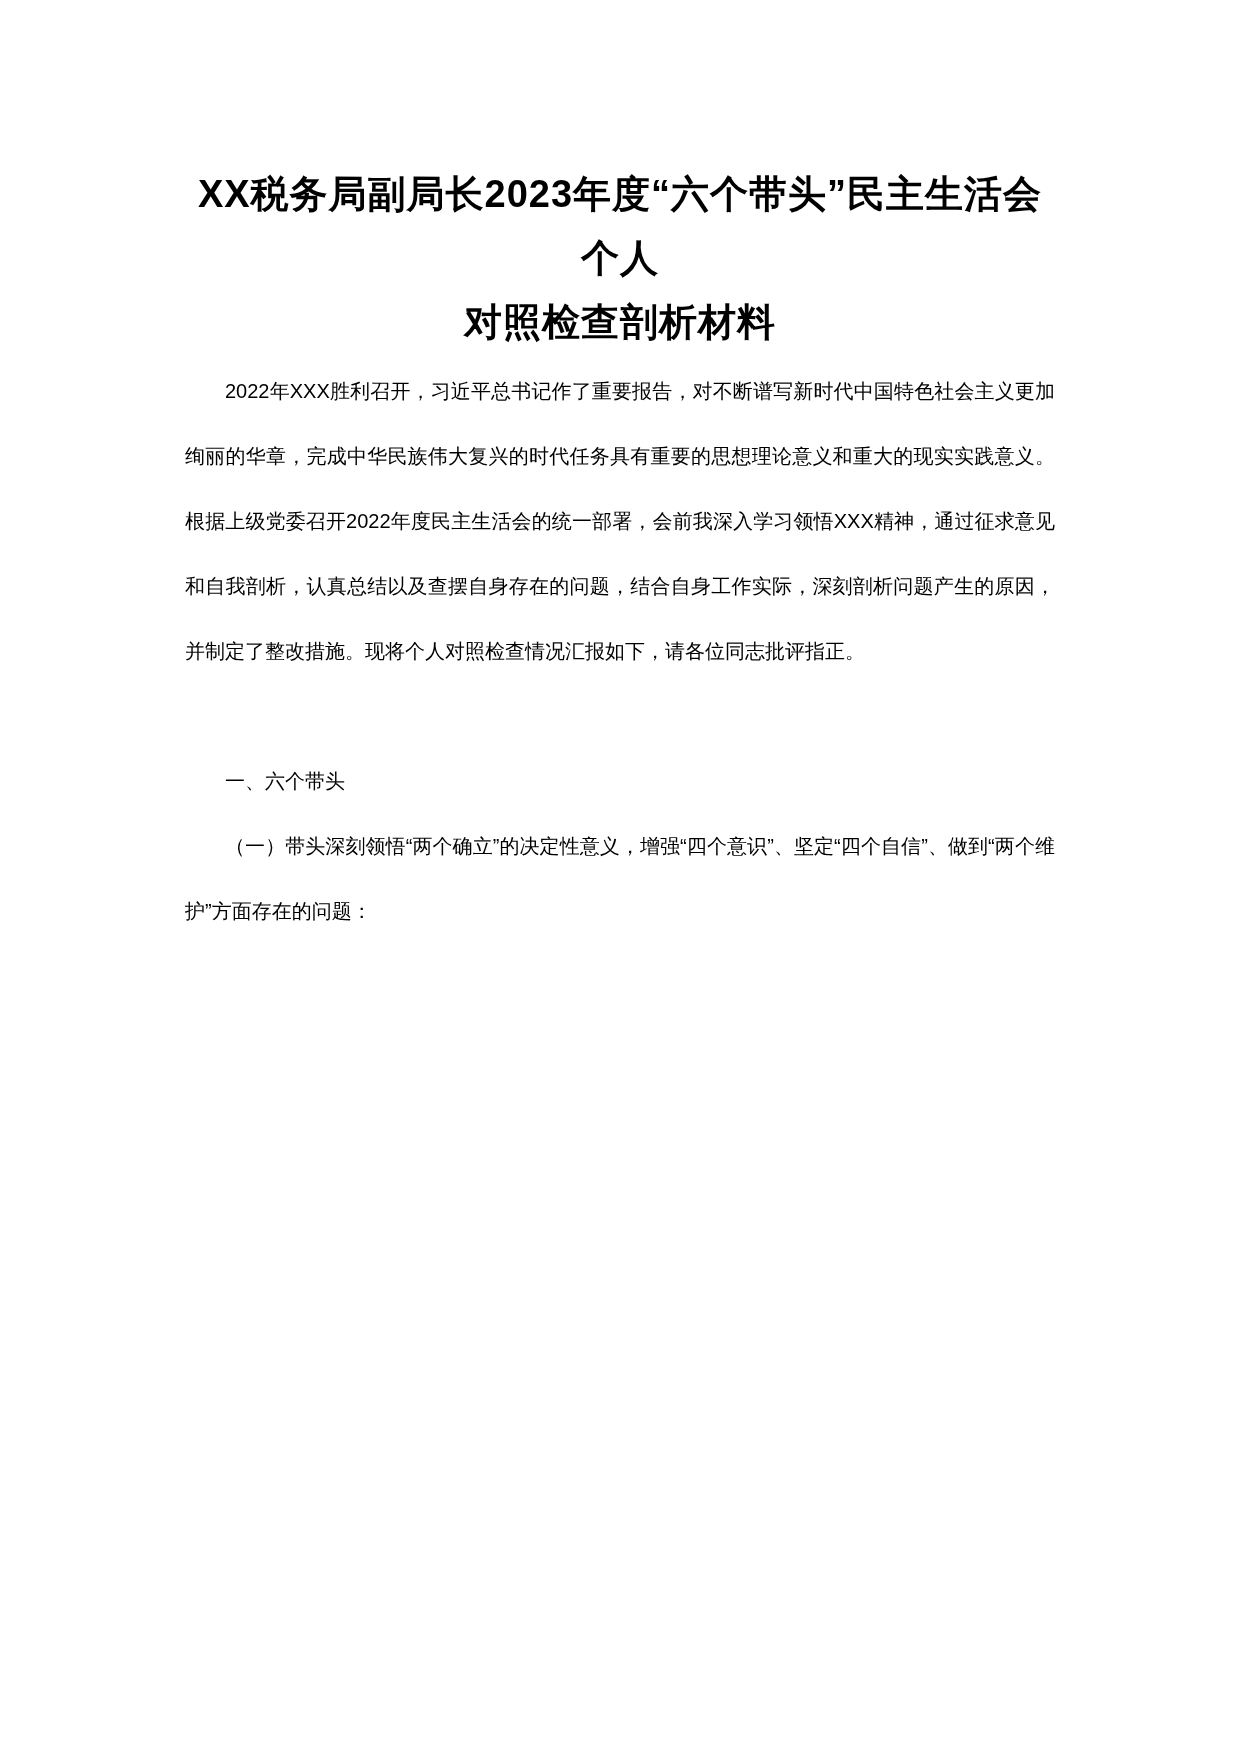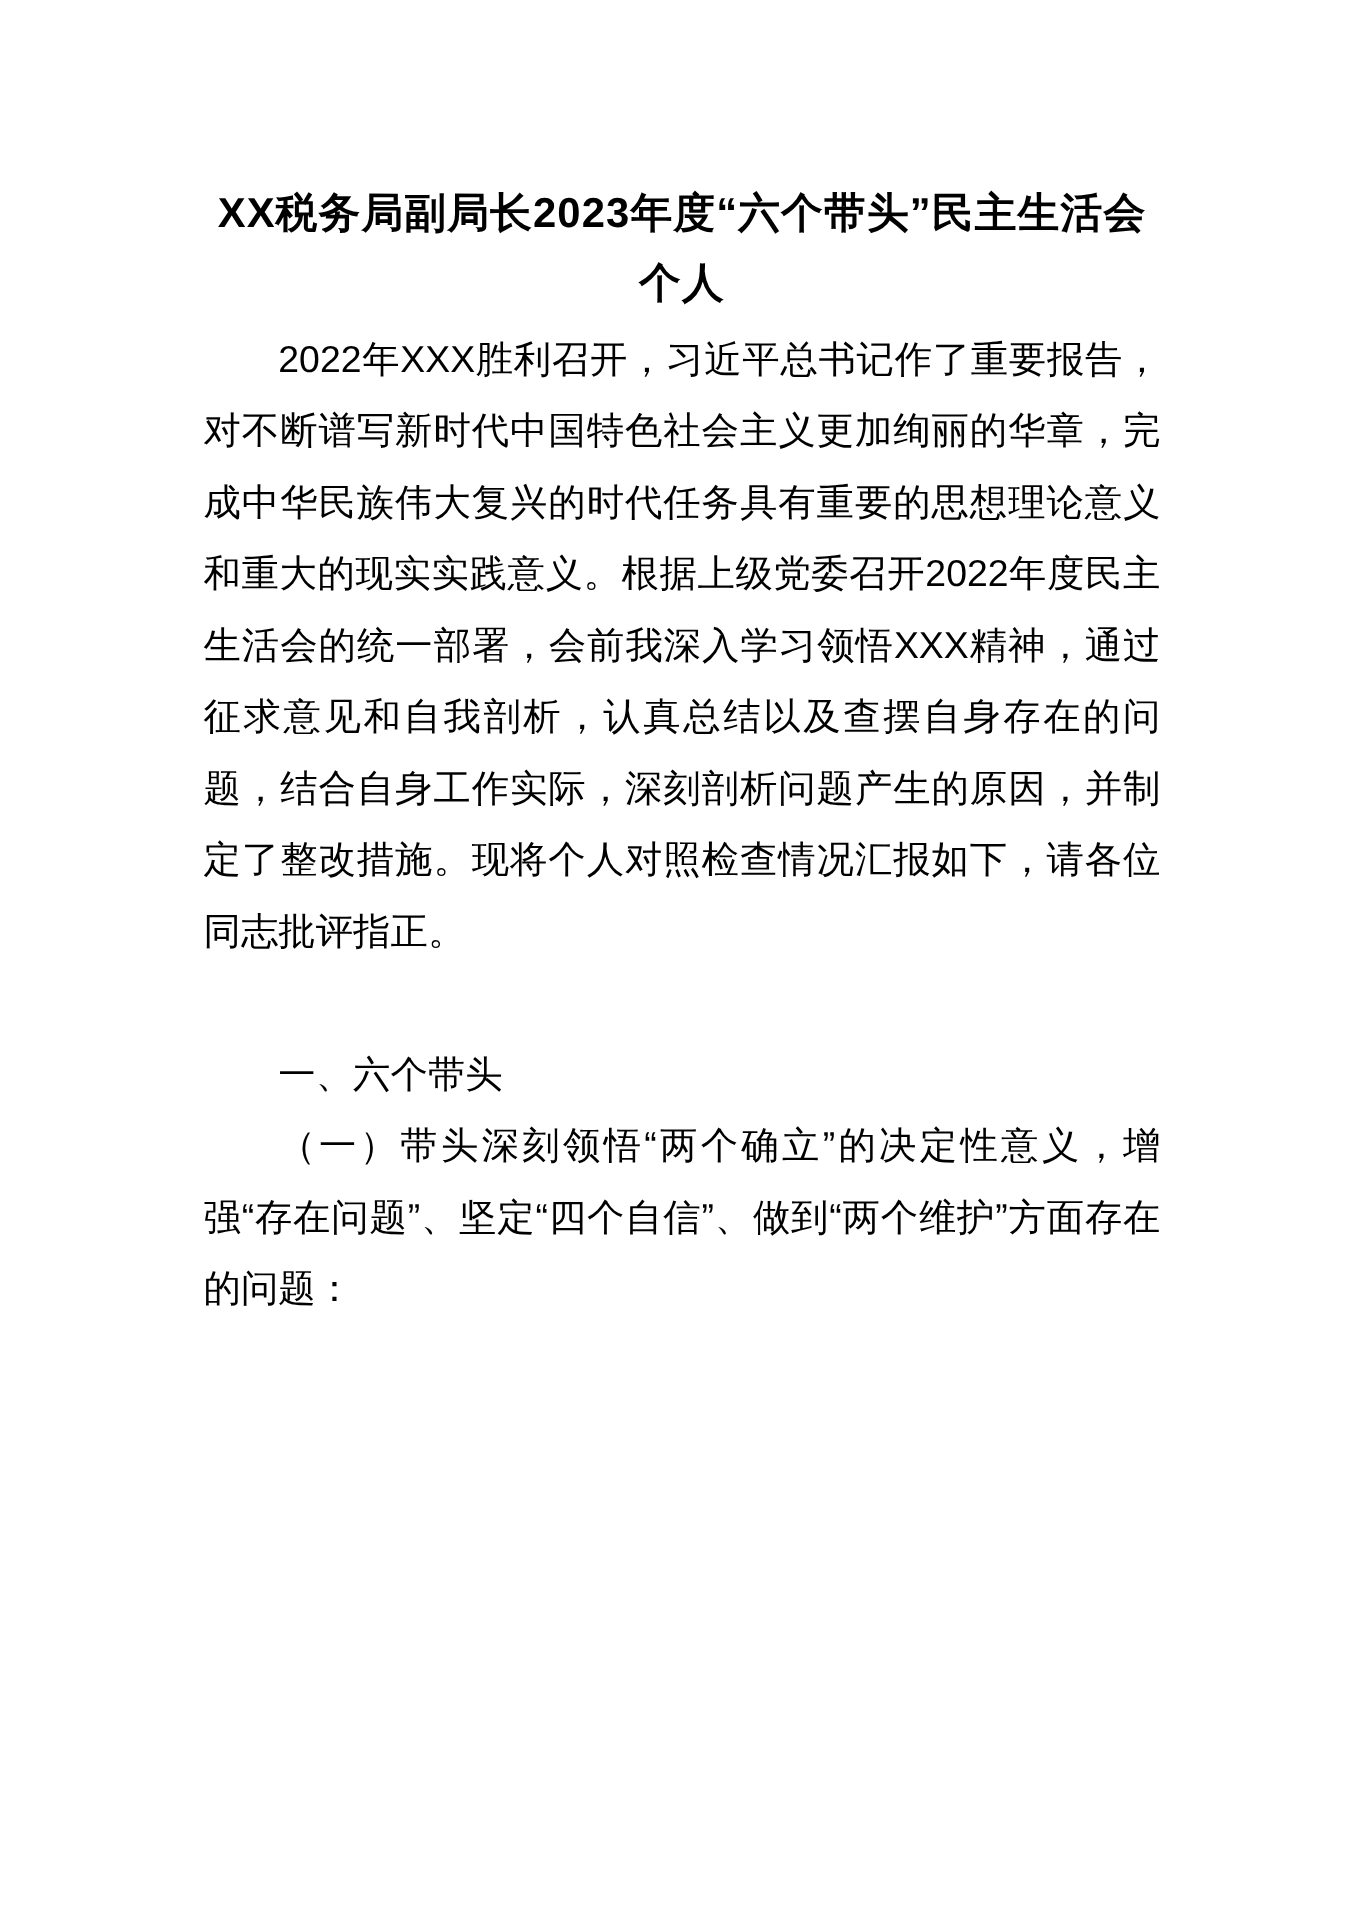--- a/index.html
+++ b/index.html
@@ -24,36 +24,37 @@
     line-height: 64px;
     font-weight: 700;
     text-align: center;
     letter-spacing: 1px;
   }
   .title-line {
     display: block;
   }
   .doc-body .para {
     margin: 0 0 65px 0;
-    font-size: 34px;
+    font-size: 20px;
     line-height: 65px;
     text-align: justify;
     text-indent: 2em;
     word-break: break-all;
     font-weight: 400;
   }
   .doc-body .para.heading1 {
     margin-bottom: 0;
   }
 </style>
 </head>
 <body>
 
 <div class="page">
   <h1 class="doc-title">
     <span class="title-line">XX税务局副局长2023年度“六个带头”民主生活会个人</span>
+    <span class="title-line">对照检查剖析材料</span>
   </h1>
   <div class="doc-body">
       <p class="para body">2022年XXX胜利召开，习近平总书记作了重要报告，对不断谱写新时代中国特色社会主义更加绚丽的华章，完成中华民族伟大复兴的时代任务具有重要的思想理论意义和重大的现实实践意义。根据上级党委召开2022年度民主生活会的统一部署，会前我深入学习领悟XXX精神，通过征求意见和自我剖析，认真总结以及查摆自身存在的问题，结合自身工作实际，深刻剖析问题产生的原因，并制定了整改措施。现将个人对照检查情况汇报如下，请各位同志批评指正。</p>
       <p class="para heading1">一、六个带头</p>
-      <p class="para heading2">（一）带头深刻领悟“两个确立”的决定性意义，增强“存在问题”、坚定“四个自信”、做到“两个维护”方面存在的问题：</p>
+      <p class="para heading2">（一）带头深刻领悟“两个确立”的决定性意义，增强“四个意识”、坚定“四个自信”、做到“两个维护”方面存在的问题：</p>
     </div>
 </div>
 
 </body></html>

